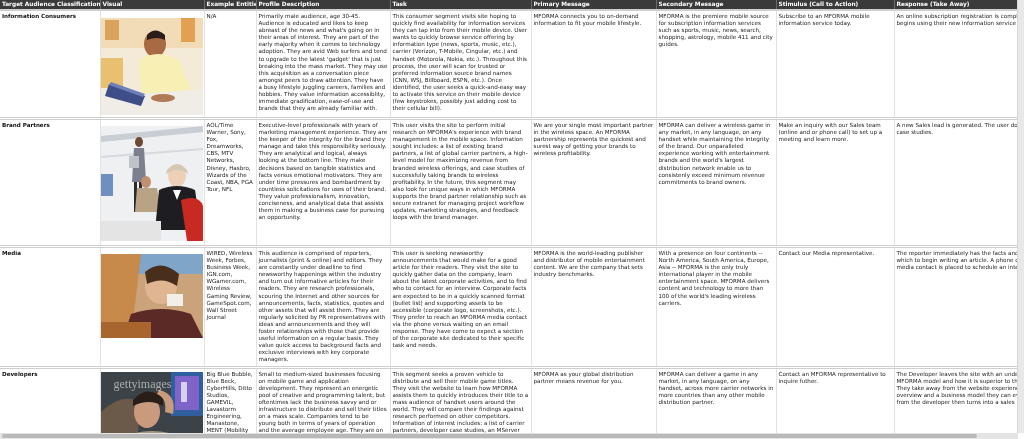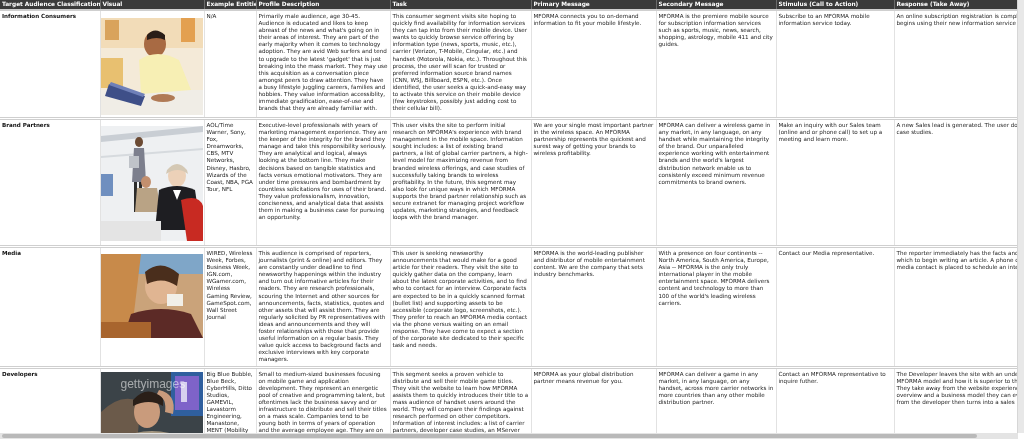--- a/index.html
+++ b/index.html
@@ -156,21 +156,21 @@
               <rect x="74" y="4" width="24" height="34" fill="#7e63c9"></rect>
               <rect x="80" y="10" width="6" height="20" fill="#d7d0ef"></rect>
               <path d="M0 40 q20 -20 40 -10 l-6 60 h-34z" fill="#6b5a4a"></path>
               <ellipse cx="46" cy="40" rx="13" ry="16" fill="#c99b7c"></ellipse>
               <path d="M32 28 q14 -16 30 -2 l0 8 q-14 -8 -30 0z" fill="#2a1f18"></path>
               <path d="M58 18 q18 4 14 24 l-8 -2 q2 -14 -8 -18z" fill="#c99b7c"></path>
               <path d="M20 66 q30 -14 64 0 l14 30 h-88z" fill="#a49781"></path>
               <path d="M42 66 l8 30 h10 l-4 -30z" fill="#e8e6df"></path>
               <path d="M20 70 l10 26 h-16z" fill="#7b6e5d"></path>
             </svg>
-            <div style="position:absolute;left:20px;top:5px;font-size:12px;line-height:14px;color:rgba(255,255,255,0.55);font-family:Liberation Sans, sans-serif;">gettyimages</div>
+            <div style="position:absolute;left:13px;top:5px;font-size:12px;line-height:14px;color:rgba(255,255,255,0.55);font-family:Liberation Serif, serif;">gettyimages</div>
           </div>
         </td>
         <td>Big Blue Bubble, Blue Beck, CyberHills, Ditto Studios, GAMEVIL, Lavastorm Engineering, Manastone, MENT (Mobility Entertainment), Pick Up and Play, Sandcastle Studios, Venan Entertainment, Vir2L Studios</td>
         <td>Small to medium-sized businesses focusing on mobile game and application development. They represent an energetic pool of creative and programming talent, but oftentimes lack the business savvy and or infrastructure to distribute and sell their titles on a mass scale. Companies tend to be young both in terms of years of operation and the average employee age. They are on the leading edge of an evolving and hip industry that is quickly being adopted by an adolescent consumer audience. They value technology innovation, casual environments, a certain level of fun in their work and an easy-to-understand model for generating revenues.</td>
         <td>This segment seeks a proven vehicle to distribute and sell their mobile game titles. They visit the website to learn how MFORMA assists them to quickly introduces their title to a mass audience of handset users around the world. They will compare their findings against research performed on other competitors. Information of interest includes: a list of carrier partners, developer case studies, an MServer platform overview, a high-level business model, and a means to contact an MFORMA representative. They may also seek development support resources such as an SDK, documentation, test environment and developer community.</td>
         <td>MFORMA as your global distribution partner means revenue for you.</td>
         <td>MFORMA can deliver a game in any market, in any language, on any handset,  across more carrier networks in more countries than any other mobile distribution partner.</td>
         <td>Contact an MFORMA representative to inquire futher.</td>
         <td>The Developer leaves the site with an understanding of the MFORMA model and how it is superior to that of its competitors. They take away from the website experience case studies, an overview and a business model they can evaluate. An inquiry from the developer then turns into a sales lead.</td>
       </tr>

